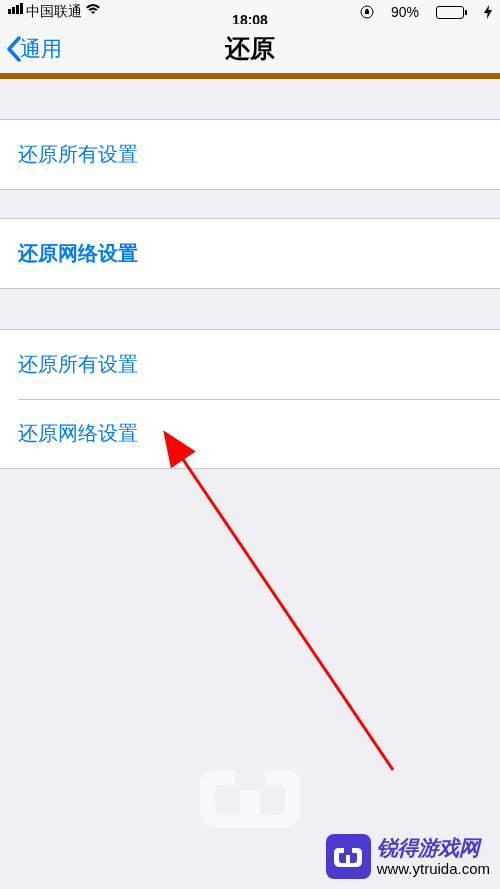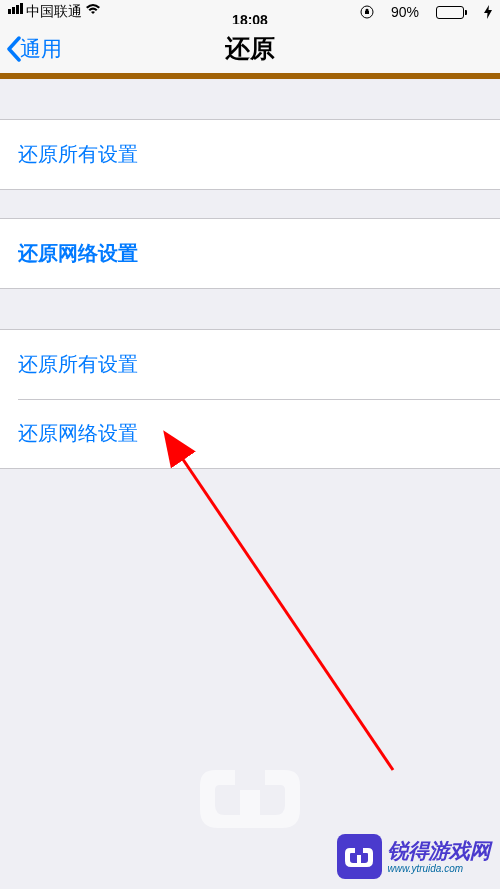--- a/index.html
+++ b/index.html
@@ -167,23 +167,22 @@
       line-height: 1.15;
     }
     .wm-title {
       color: #4a3acd;
       font-size: 21px;
       font-weight: 900;
       font-style: italic;
       letter-spacing: -0.5px;
     }
     .wm-url {
-      color: #0369a1;
-      font-size: 10px;
-      font-style: italic;
+      color: #000000;
+      font-size: 15px;
     }
     .wm-bg {
       position: absolute;
       bottom: 45px;
       left: 50%;
       transform: translateX(-50%);
       font-size: 60px;
       font-weight: 900;
       color: rgba(255,255,255,0.7);
       pointer-events: none;

